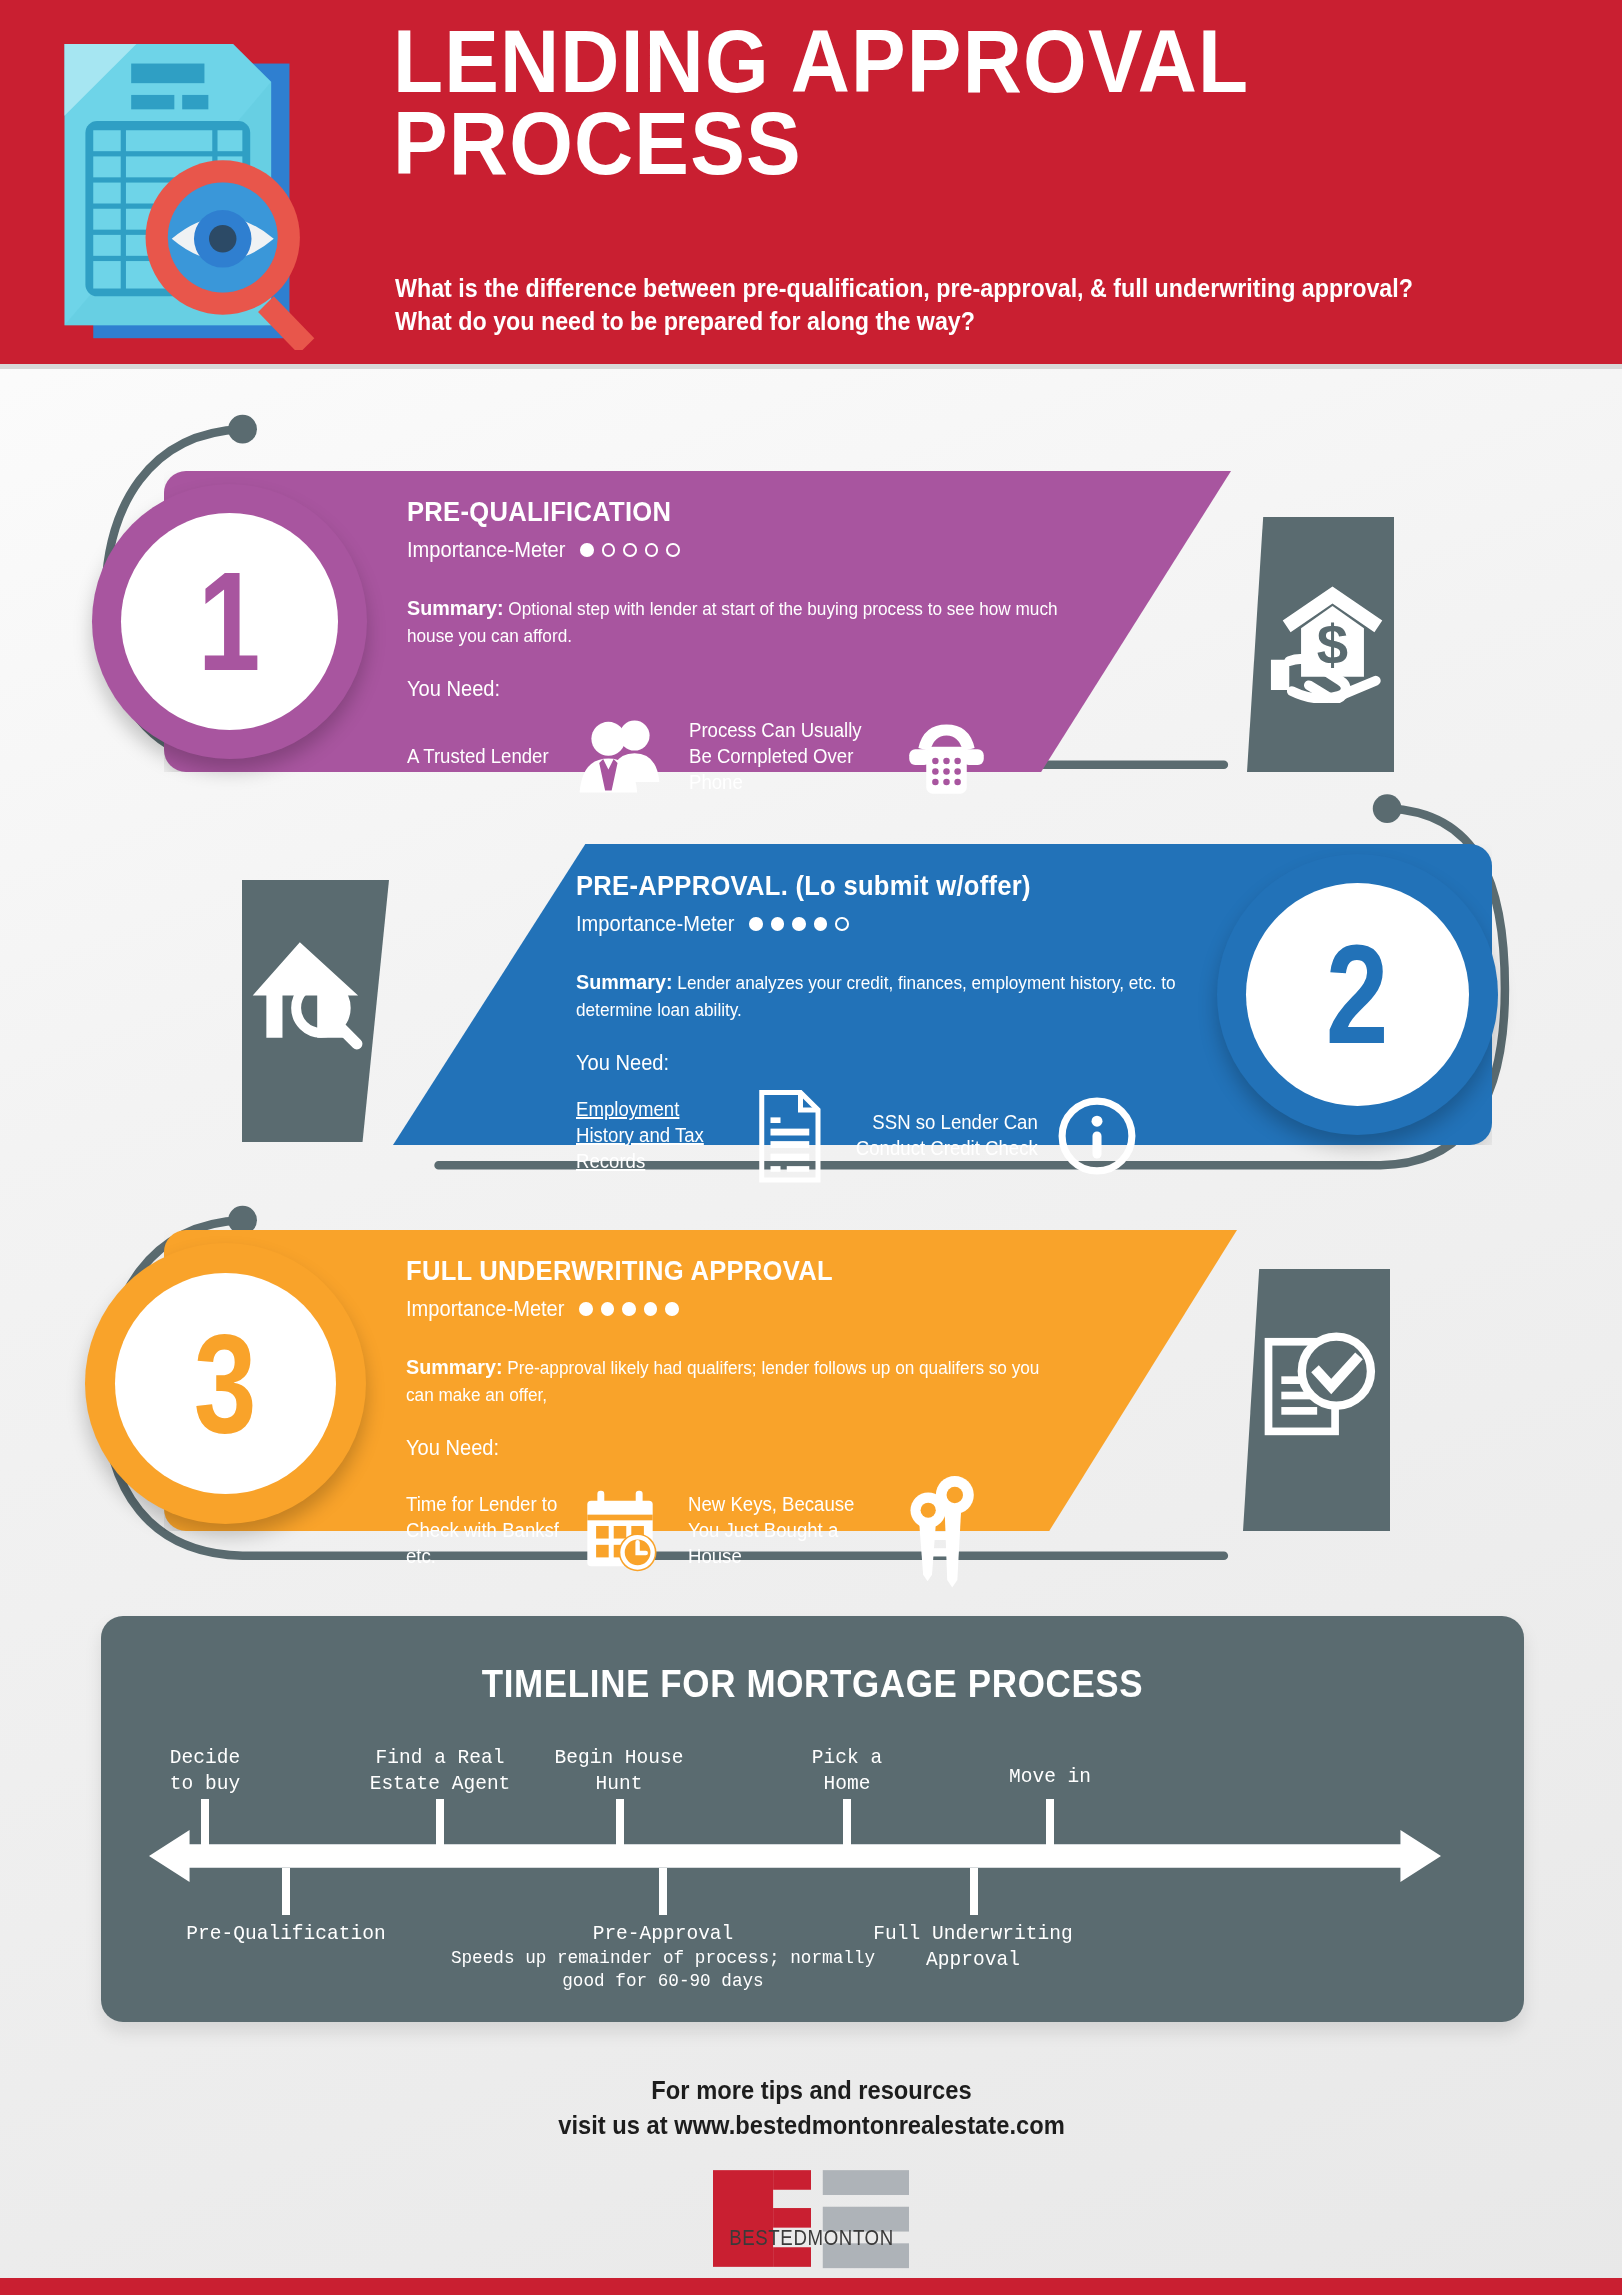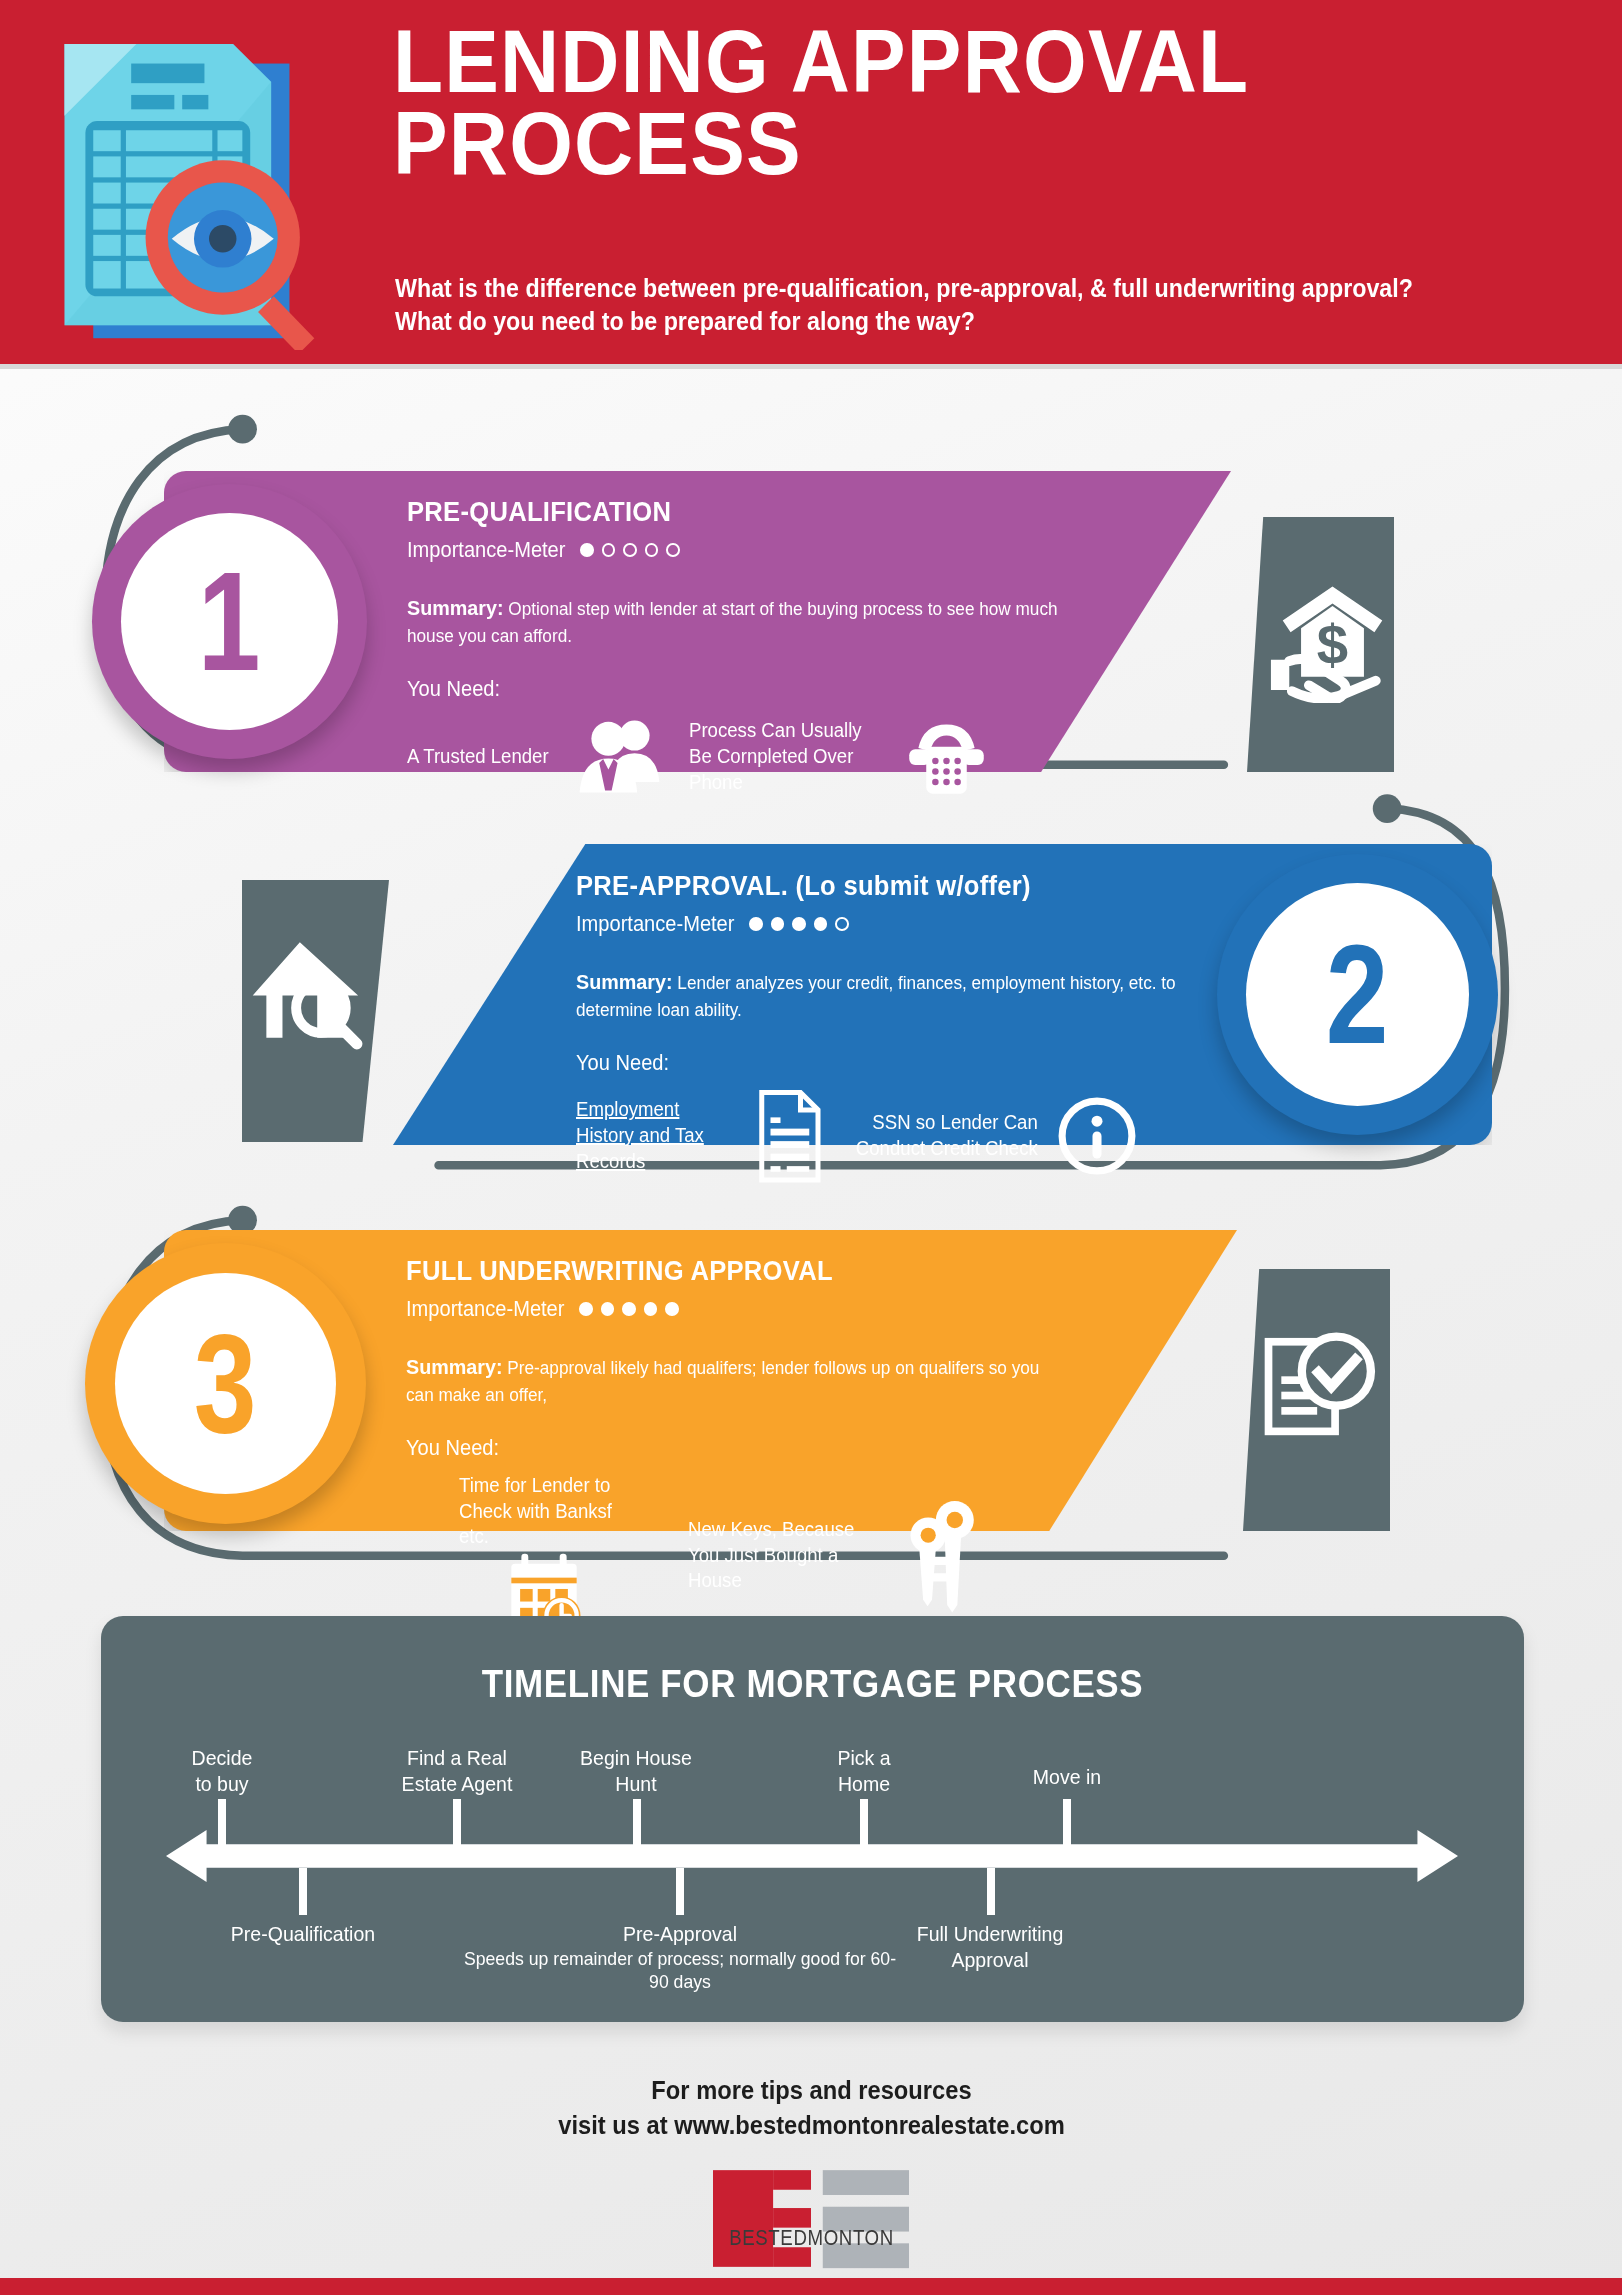--- a/index.html
+++ b/index.html
@@ -115,21 +115,21 @@
     position:absolute; left:101px; top:1616px; width:1423px; height:406px;
     background:#5A6B70; border-radius:22px;
     box-shadow:0 9.2px 17px rgba(0,0,0,0.10);
   }
   .tl-title {
     position:absolute; top:47px; left:0; width:100%; text-align:center;
     color:#fff; font-size:38px; font-weight:bold; letter-spacing:0.7px;
     font-family:"Liberation Sans Narrow","Liberation Sans", sans-serif;
     transform:scaleX(0.92);
   }
-  .tl-stage { position:absolute; left:65px; top:115px; width:1292px; height:262px; }
+  .tl-stage { position:absolute; left:48px; top:115px; width:1292px; height:262px;font-family:Liberation Mono, monospace; }
 
   .tl-arrow { position:absolute; left:0; top:99px; width:1292px; height:52px; }
 
   .tl-top-label {
     position:absolute; color:#fff; font-size:21px; line-height:1.22;
     text-align:center; transform:translateX(-50%) scaleX(0.93);
     white-space:nowrap;
   }
   .tl-bot-label {
     position:absolute; color:#fff; font-size:21px; line-height:1.22;
@@ -405,21 +405,21 @@
         <i class="dot filled"></i>
         <i class="dot filled"></i>
       </span>
     </div>
     <div class="c-sum">
       <b>Summary:</b>
       <span>Pre-approval likely had qualifers; lender follows up on qualifers so you can make an offer,</span>
     </div>
     <div class="c-need">You Need:</div>
     <div class="need-row">
-      <div class="need-item" style="width:275px;flex-direction:column;">
+      <div class="need-item" style="width:275px;">
         <span class="need-txt" style="width:170px;">Time for Lender to Check with Banksf etc.</span>
         <svg viewBox="0 0 140 140" width="88" height="88">
           <rect x="18" y="22" width="104" height="104" rx="6" fill="#fff"></rect>
           <rect x="34" y="6" width="11" height="30" rx="5" fill="#fff"></rect>
           <rect x="95" y="6" width="11" height="30" rx="5" fill="#fff"></rect>
           <rect x="18" y="44" width="104" height="9" fill="#F9A32A"></rect>
           <g fill="#F9A32A">
             <rect x="32" y="62" width="20" height="20"></rect>
               <rect x="60" y="62" width="20" height="20"></rect>
               <rect x="88" y="62" width="20" height="20"></rect>

